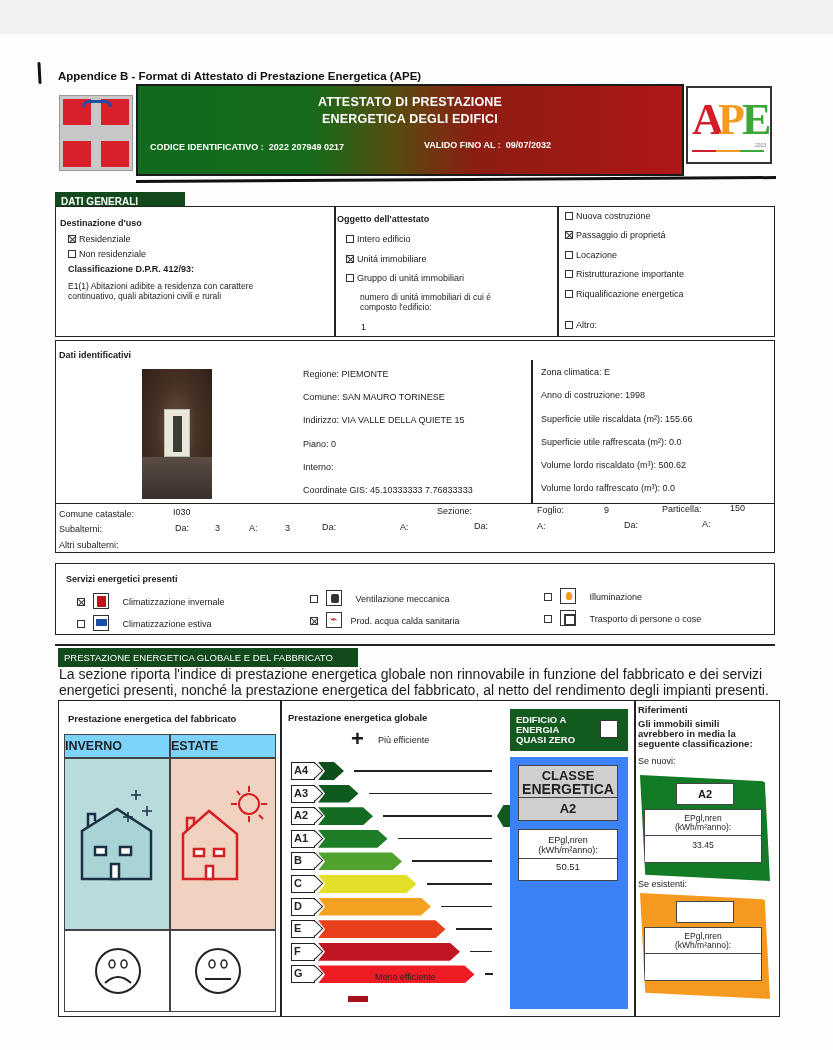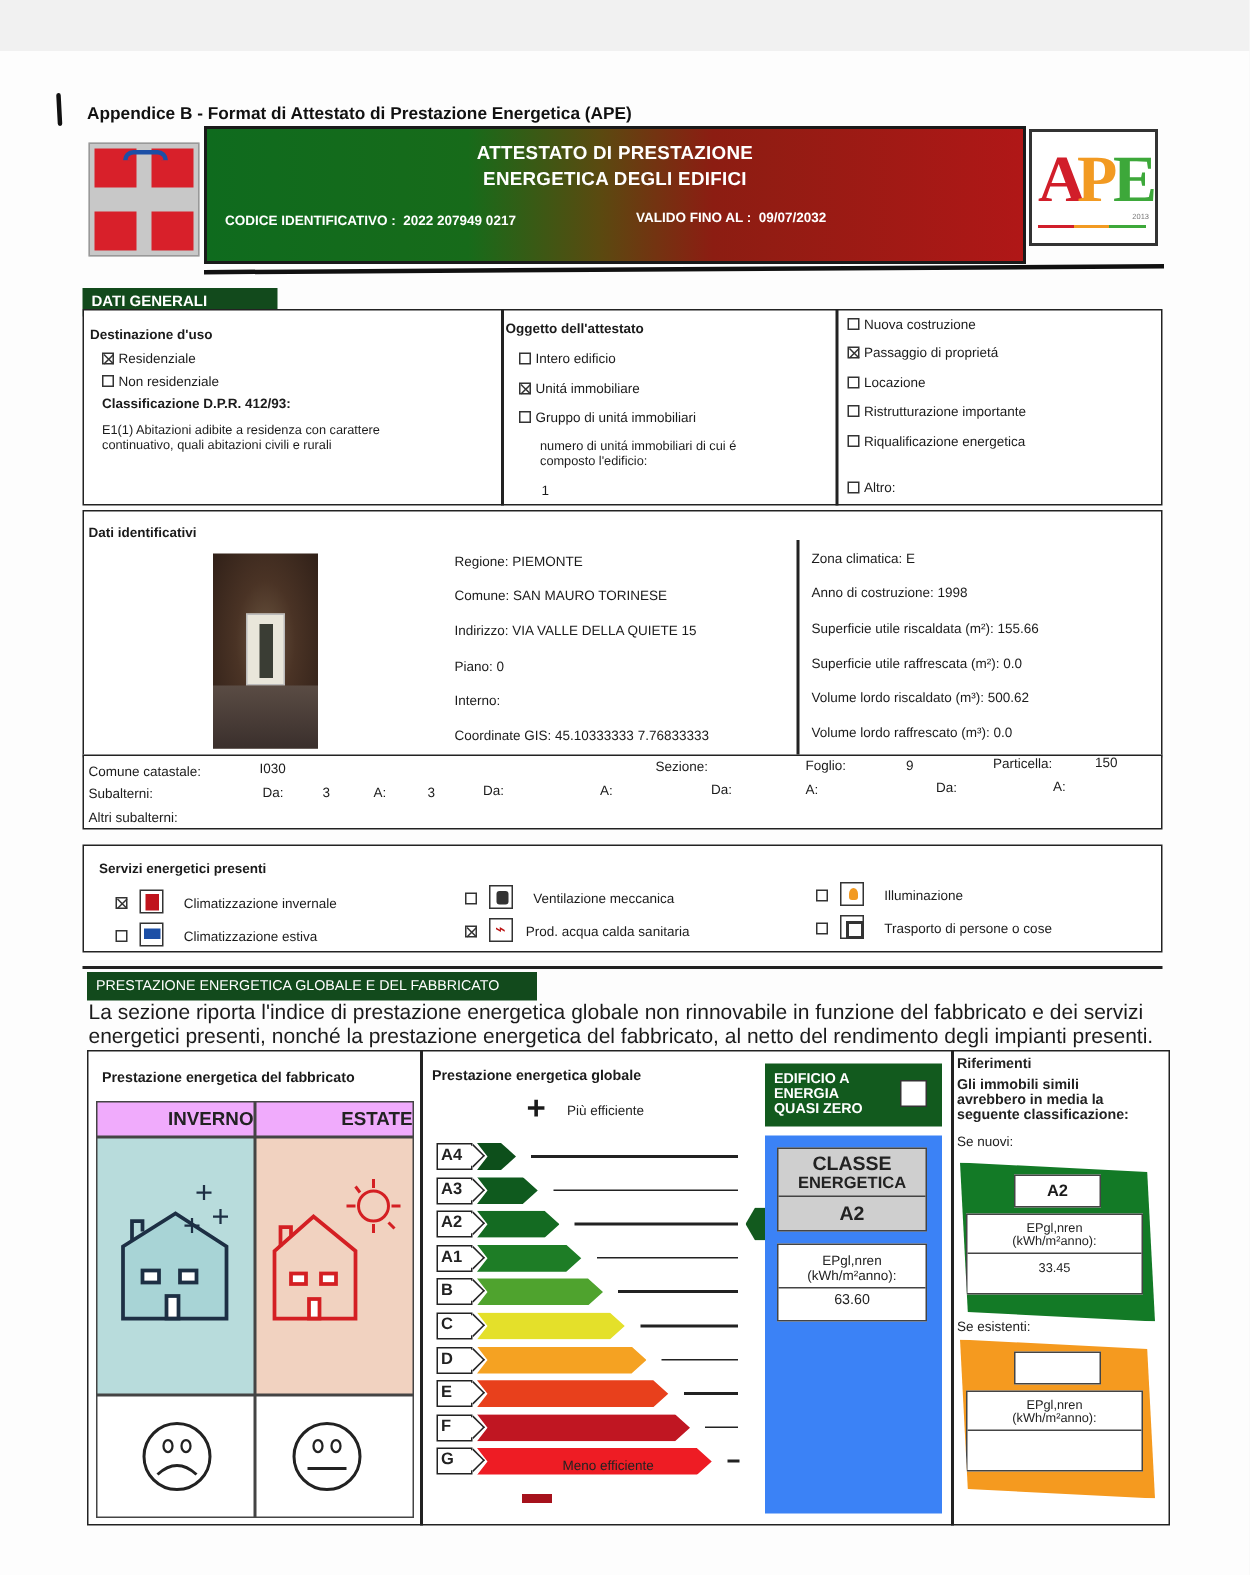--- a/index.html
+++ b/index.html
@@ -56,38 +56,38 @@
   .svc-ico.heat::after { content: ""; position: absolute; left: 3px; top: 2px; width: 9px; height: 11px; background: #c0141d; }
   .svc-ico.cool::after { content: ""; position: absolute; left: 2px; top: 3px; width: 11px; height: 7px; background: #1c4fa6; }
   .svc-ico.vent::after { content: ""; position: absolute; left: 4px; top: 3px; width: 8px; height: 9px; background: #333; border-radius: 2px; }
   .svc-ico.dhw::after { content: "⌁"; position: absolute; left: 3px; top: -1px; font-size: 12px; color: #b11; }
   .svc-ico.light::after { content: ""; position: absolute; left: 5px; top: 3px; width: 6px; height: 8px; background: #f29a22; border-radius: 50% 50% 2px 2px; }
   .svc-ico.lift::after { content: ""; position: absolute; left: 3px; top: 3px; width: 8px; height: 8px; border: 2px solid #333; }
 
   
   .perf-desc { position: absolute; left: 59px; top: 666px; width: 720px; font-size: 14px; line-height: 16px; color: #1b1b1b; }
 
-  .season-head { position: absolute; top: 734px; height: 24px; background: #f0abfc; border: 1px solid #444; font-weight: bold; font-size: 12.5px; text-align: right; line-height: 22px; color: #222; }
+  .season-head { position: absolute; top: 734px; height: 24px; background: #7dd3fc; border: 1px solid #444; font-weight: bold; font-size: 12.5px; text-align: left; line-height: 22px; color: #222; }
   .season-cell { position: absolute; top: 758px; height: 172px; border: 1px solid #444; }
   .smile-cell { position: absolute; top: 930px; height: 82px; border: 1px solid #444; background: #fff; }
 
   .legend-cap { position: absolute; font-size: 9px; color: #222; }
 
   .cls-label { position: absolute; left: 291px; width: 24px; height: 18px; border: 1.5px solid #222; background: #fff; font-weight: bold; font-size: 11px; line-height: 15px; padding-left: 2px; color: #222; }
   .cls-label::after { content: ""; position: absolute; right: -7px; top: 2px; width: 10px; height: 10px; border-top: 1.5px solid #222; border-right: 1.5px solid #222; transform: rotate(45deg); background: #fff; }
   .cls-bar { position: absolute; left: 318px; height: 18px; clip-path: polygon(0 0, calc(100% - 10px) 0, 100% 50%, calc(100% - 10px) 100%, 0 100%, 7px 50%); }
   .cls-line { position: absolute; height: 1.5px; background: #222; }
 
   .nzeb { position: absolute; left: 510px; top: 709px; width: 118px; height: 42px; background: #125a1e; color: #fff; font-weight: bold; font-size: 9.5px; line-height: 10px; padding: 6px 6px; }
   .nzeb .sq { position: absolute; right: 10px; top: 11px; width: 18px; height: 18px; background: #fff; border: 1px solid #333; }
 
   .class-box { position: absolute; left: 510px; top: 757px; width: 118px; height: 252px; background: #3b82f6; }
   .class-inner { position: absolute; left: 8px; top: 8px; width: 100px; height: 56px; background: #cfcfcf; border: 1px solid #444; text-align: center; }
   .class-inner .t1 { font-size: 13px; font-weight: bold; line-height: 14px; margin-top: 3px; color: #222; }
-  .class-inner .t2 { font-size: 11px; font-weight: bold; line-height: 12px; color: #222; }
+  .class-inner .t2 { font-size: 14px; font-weight: bold; line-height: 12px; color: #222; }
   .class-inner .cv { border-top: 1px solid #444; font-size: 13px; font-weight: bold; line-height: 22px; margin-top: 2px; color: #222; }
   .class-ep { position: absolute; left: 8px; top: 72px; width: 100px; height: 52px; background: #fff; border: 1px solid #444; text-align: center; font-size: 9px; color: #222; }
   .class-ep .u { line-height: 10px; padding-top: 5px; }
   .class-ep .v { border-top: 1px solid #444; margin-top: 3px; font-size: 9.5px; line-height: 16px; }
   .arrow-left { position: absolute; left: 497px; top: 805px; width: 16px; height: 22px; background: #125a1e; clip-path: polygon(100% 0, 100% 100%, 40% 100%, 0 50%, 40% 0); }
 
   .ref-title { position: absolute; left: 638px; font-size: 9.5px; font-weight: bold; color: #222; line-height: 10px; }
   .ref-sub { position: absolute; left: 638px; font-size: 9px; color: #222; }
   .ref-badge { position: absolute; left: 640px; width: 130px; height: 106px; clip-path: polygon(0 0, 96% 6%, 100% 100%, 4% 94%); }
   .ref-cls { position: absolute; left: 36px; top: 8px; width: 58px; height: 22px; background: #fff; border: 1px solid #444; text-align: center; font-weight: bold; font-size: 11px; line-height: 20px; }
@@ -334,21 +334,21 @@
 </div>
 <div class="arrow-left"></div>
 <div class="class-box">
   <div class="class-inner">
     <div class="t1">CLASSE</div>
     <div class="t2">ENERGETICA</div>
     <div class="cv">A2</div>
   </div>
   <div class="class-ep">
     <div class="u"><span>EPgl,nren</span><br><span>(kWh/m²anno):</span></div>
-    <div class="v">63.60</div>
+    <div class="v">50.51</div>
   </div>
 </div>
 
 <div class="ref-title" style="top:705px;">Riferimenti</div>
 <div class="ref-title" style="top:719px;">Gli immobili simili</div>
 <div class="ref-title" style="top:729px;">avrebbero in media la</div>
 <div class="ref-title" style="top:739px;">seguente classificazione:</div>
 <div class="ref-sub" style="top:756px;">Se nuovi:</div>
 <div class="ref-badge" style="top:775px; background:#137a26;">
   <div class="ref-cls">A2</div>

